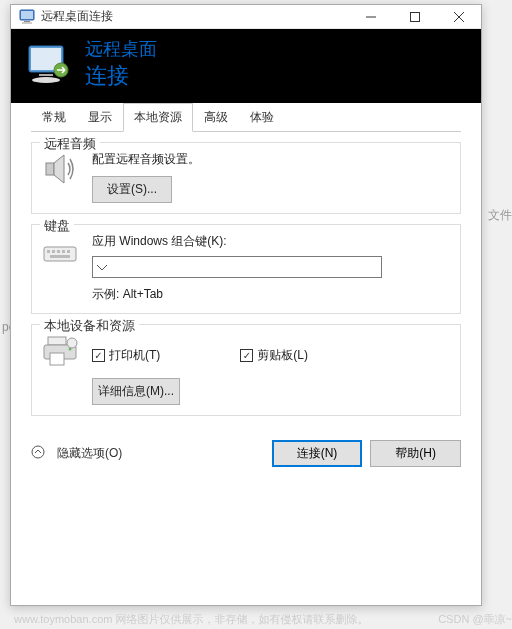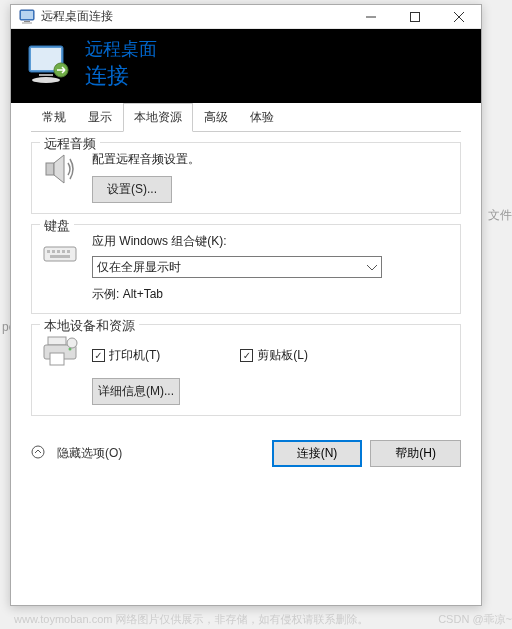--- a/index.html
+++ b/index.html
@@ -132,21 +132,20 @@
               <rect x="10" y="17" width="3" height="3" fill="#bbb"></rect>
               <rect x="15" y="17" width="3" height="3" fill="#bbb"></rect>
               <rect x="20" y="17" width="3" height="3" fill="#bbb"></rect>
               <rect x="25" y="17" width="3" height="3" fill="#bbb"></rect>
               <rect x="8" y="22" width="20" height="3" fill="#bbb"></rect>
             </svg>
         </span>
         <div class="group-content">
           <div class="mb6">应用 Windows 组合键(K):</div>
           <div class="select">
-            <span>仅在全屏显示时</span>
             <span><svg width="10" height="6">
                   <path d="M0 0 L5 5 L10 0" fill="none" stroke="#555" stroke-width="1"></path>
                 </svg></span>
           </div>
           <div class="mt8">示例: Alt+Tab</div>
         </div>
       </div>
     </div>
 
     <div class="group">

